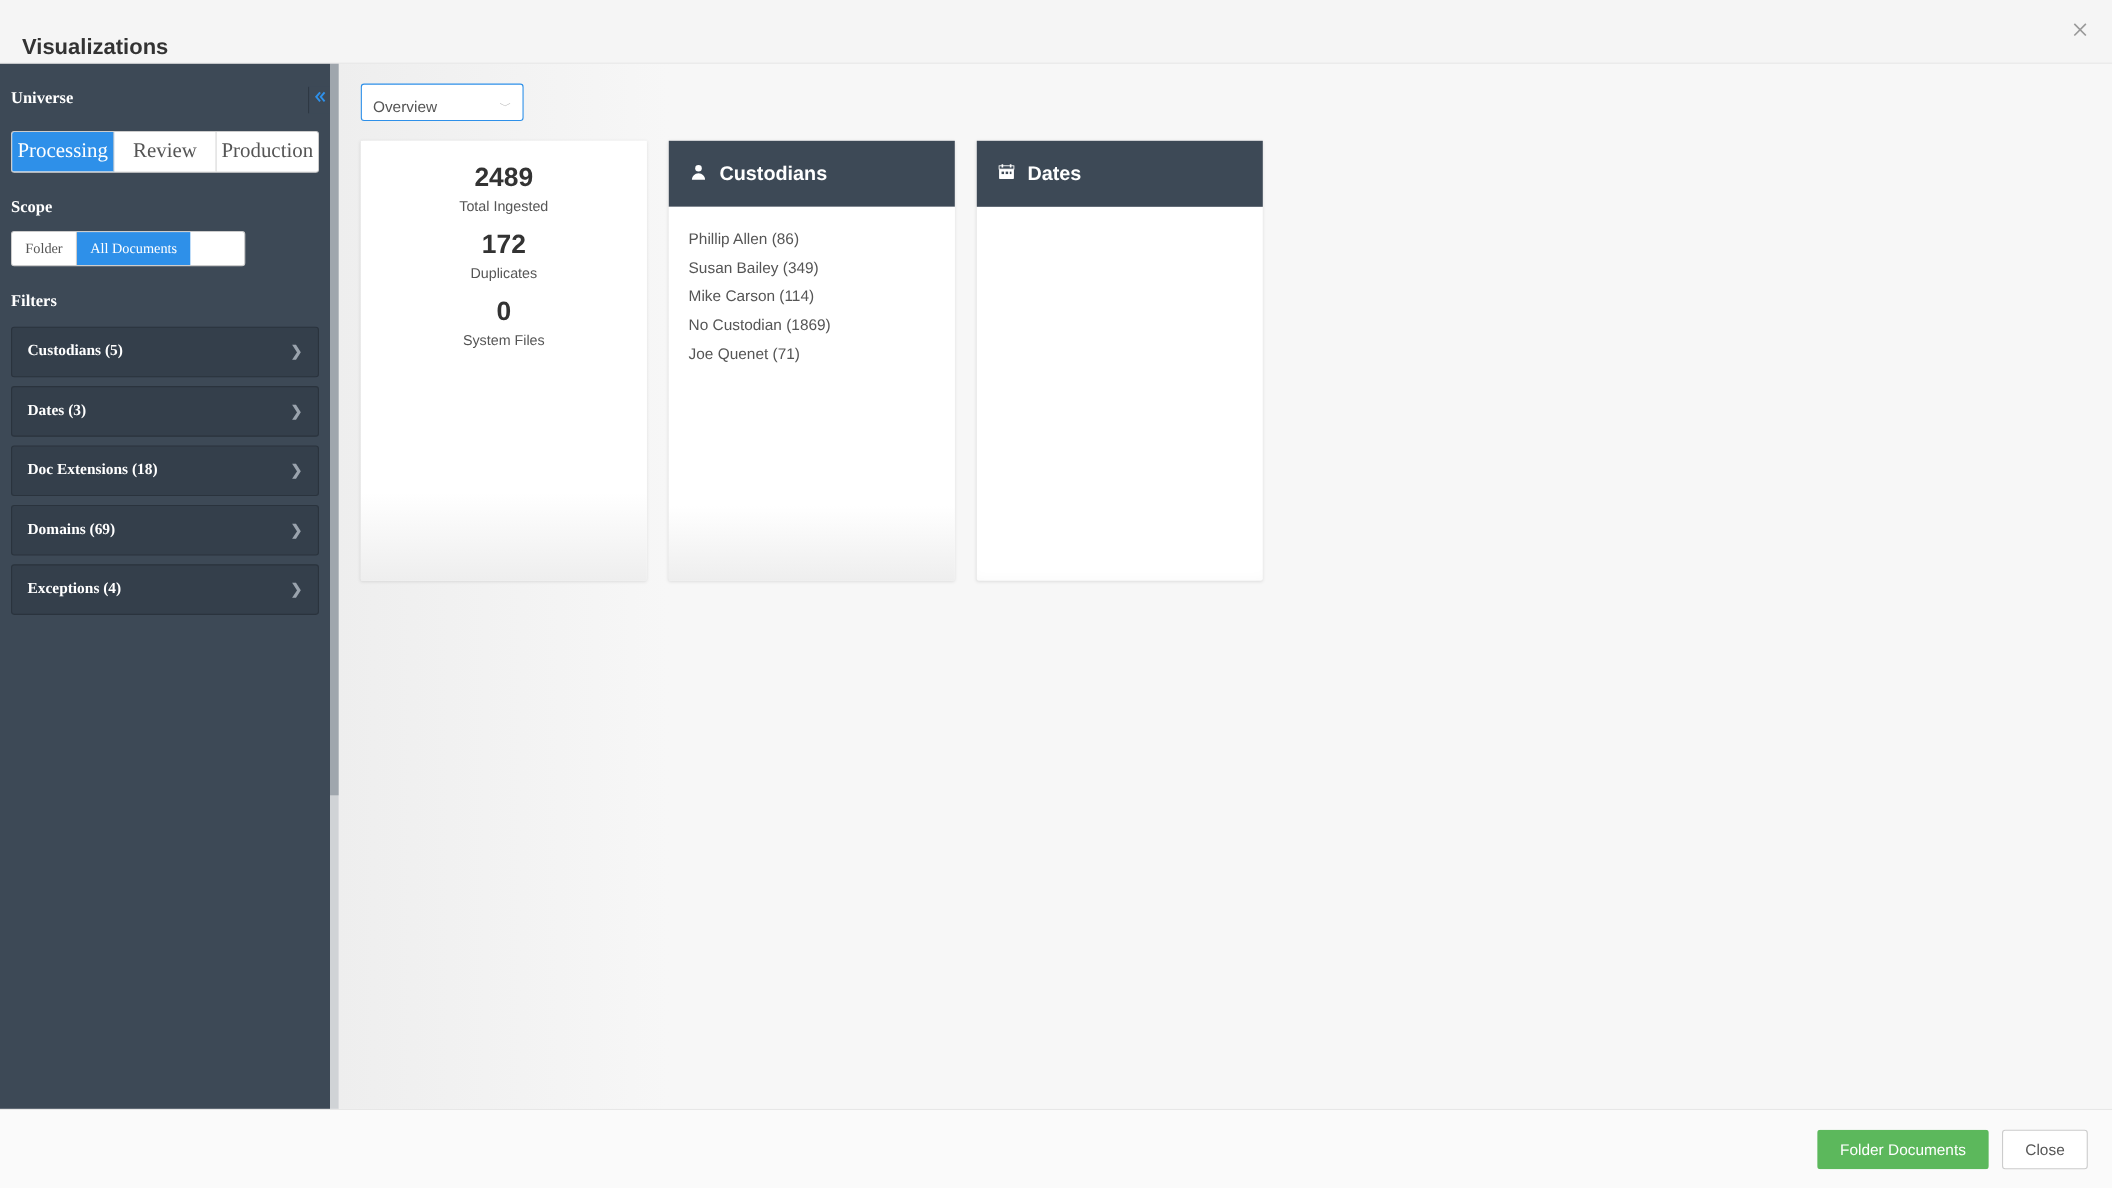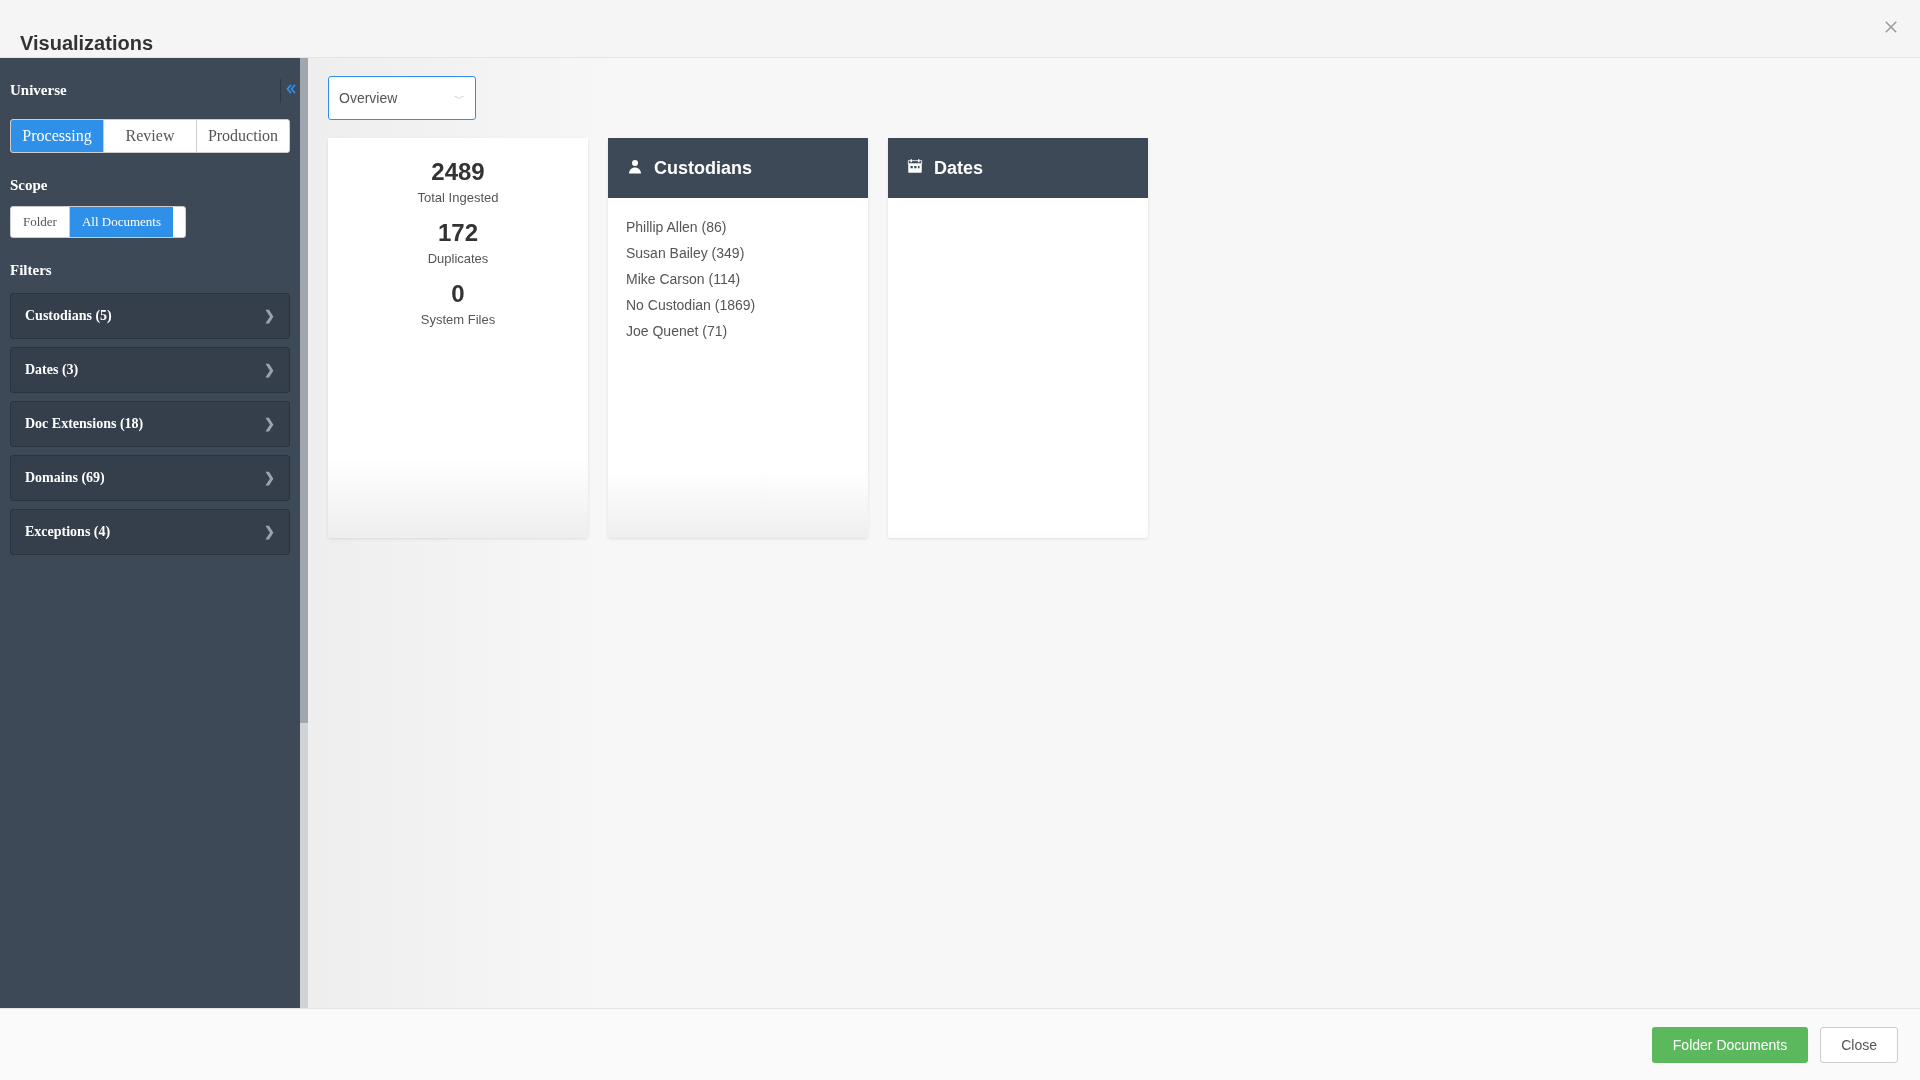--- a/index.html
+++ b/index.html
@@ -16,41 +16,41 @@
 
 .sidebar { width: 300px; background: #3d4956; color: #fff; display: flex; flex-direction: column; padding-top: 10px; font-family: Liberation Serif, serif; }
 .sidebar-inner { flex: 1; padding: 0 10px 10px 10px; }
 .sidebar-top { display: flex; align-items: center; justify-content: space-between; padding: 8px 0 8px 0; }
 .sidebar-section-title { font-size: 15px; font-weight: 600; padding: 6px 0 6px 0; }
 .collapse-btn { width: 20px; height: 24px; background: #3d4956; border-left: 1px solid #2e3843; display: flex; align-items: center; justify-content: center; color: #2e90e9; cursor: pointer; position: relative; right: -10px; }
 .collapse-btn svg { width: 14px; height: 14px; }
 
 
 .tab-row { display: flex; border: 1px solid #ccc; border-radius: 3px; overflow: hidden; background: #fff; margin: 6px 0 18px 0; }
-.tab-btn { flex: 1; text-align: center; font-size: 16px; padding: 7px 0; background: #fff; color: #555; cursor: pointer; border-right: 1px solid #ccc; }
+.tab-btn { flex: 1; text-align: center; font-size: 19px; padding: 7px 0; background: #fff; color: #555; cursor: pointer; border-right: 1px solid #ccc; }
 .tab-btn:last-child { border-right: none; }
 .tab-btn.active { background: #2e90e9; color: #fff; }
 
 
-.scope-row { display: flex; border: 1px solid #ccc; border-radius: 3px; overflow: hidden; background: #fff; margin: 6px 0 18px 0; width: 176px; }
+.scope-row { display: flex; border: 1px solid #ccc; border-radius: 3px; overflow: hidden; background: #fff; margin: 6px 0 18px 0; width: 213px; }
 .scope-btn { text-align: center; font-size: 13px; padding: 7px 12px; background: #fff; color: #555; cursor: pointer; border-right: 1px solid #ccc; }
 .scope-btn:last-child { border-right: none; }
 .scope-btn.active { background: #2e90e9; color: #fff; }
 
 
 .filters-list { display: flex; flex-direction: column; gap: 8px; margin-top: 8px; }
 .filter-item { background: #343f4b; border: 1px solid #2a333d; border-radius: 3px; height: 46px; display: flex; align-items: center; justify-content: space-between; padding: 0 14px; font-size: 14px; font-weight: 600; cursor: pointer; }
 .filter-item .chevron { color: #9aa3ad; font-size: 13px; }
 .sidebar-wrap { display: flex; width: 308px; }
 .sidebar-scroll-container { width: 8px; background: #d0d3d6; display:flex; flex-direction:column;}
 .sidebar-scroll-thumb { width:8px; background:#9fa6ad; height: 70%; }
 
 
 .main { flex: 1; padding: 18px 20px; background: linear-gradient(to right, #eeeeee, #f7f7f7 300px); overflow: auto; }
-.overview-select { width: 148px; height: 44px; border: 1px solid #2e90e9; border-radius: 3px; background: #fff; color: #555; font-size: 14px; display: flex; align-items: center; justify-content: space-between; padding: 0 10px; cursor: pointer; }
+.overview-select { width: 148px; height: 34px; border: 1px solid #2e90e9; border-radius: 3px; background: #fff; color: #555; font-size: 14px; display: flex; justify-content: space-between; padding: 12px 10px; cursor: pointer; }
 .overview-select .dd { color: #bbb; font-size: 11px; }
 
 .cards { display: flex; gap: 20px; margin-top: 18px; }
 .card { width: 260px; background: #fff; border-radius: 2px; box-shadow: 0 1px 3px rgba(0,0,0,0.1), 0 -8px 16px -12px rgba(0,0,0,0.05) inset; display: flex; flex-direction: column; min-height: 400px; }
 .card-header { background: #3d4956; color: #fff; height: 60px; display: flex; align-items: center; padding: 0 18px; font-size: 18px; font-weight: 600; gap: 10px; }
 .card-header svg { width: 18px; height: 18px; fill: #fff; }
 .card-body { flex:1; padding: 16px 18px; background: linear-gradient(to bottom, #fff 0%, #fff 80%, #eeeeee 100%); }
 .card-body.center { text-align: center; }
 .big-num { font-size: 24px; font-weight: 700; color: #333; margin-top: 4px; }
 .stat-label { font-size: 13px; color: #555; margin-top: 4px; margin-bottom: 14px; }

